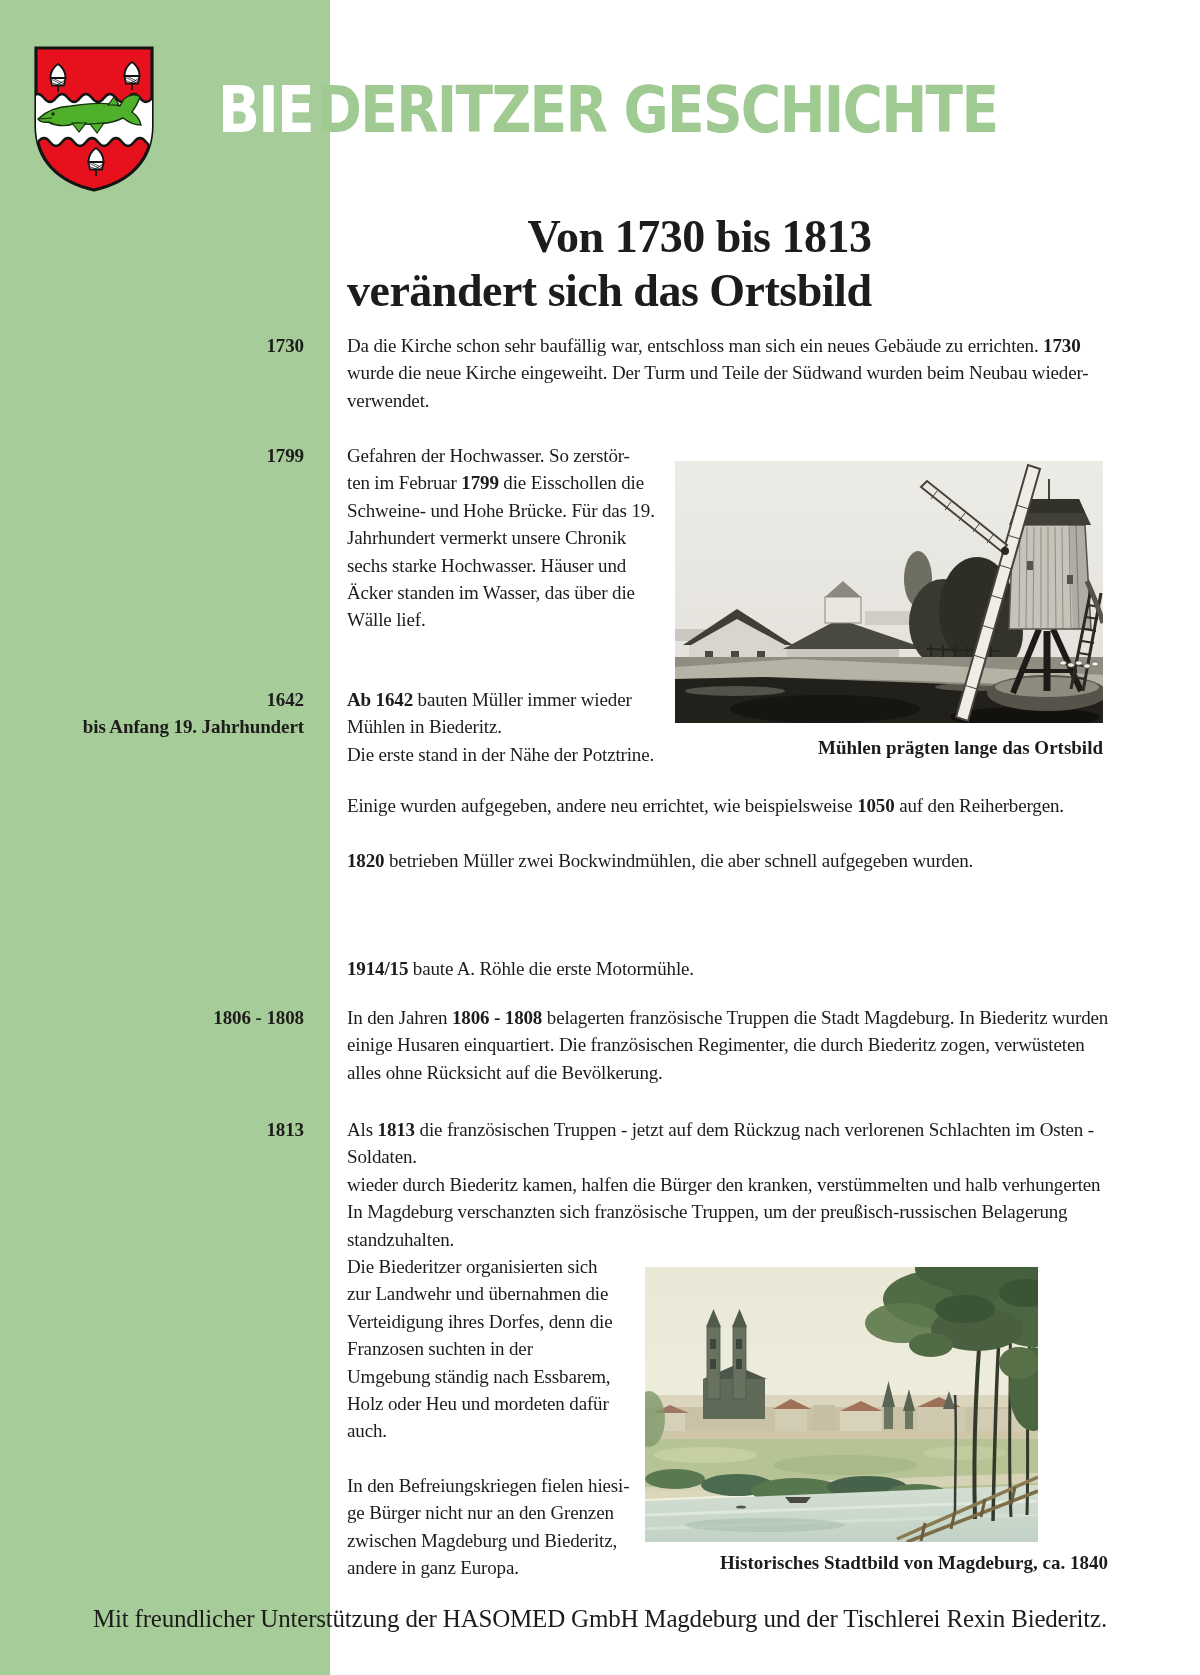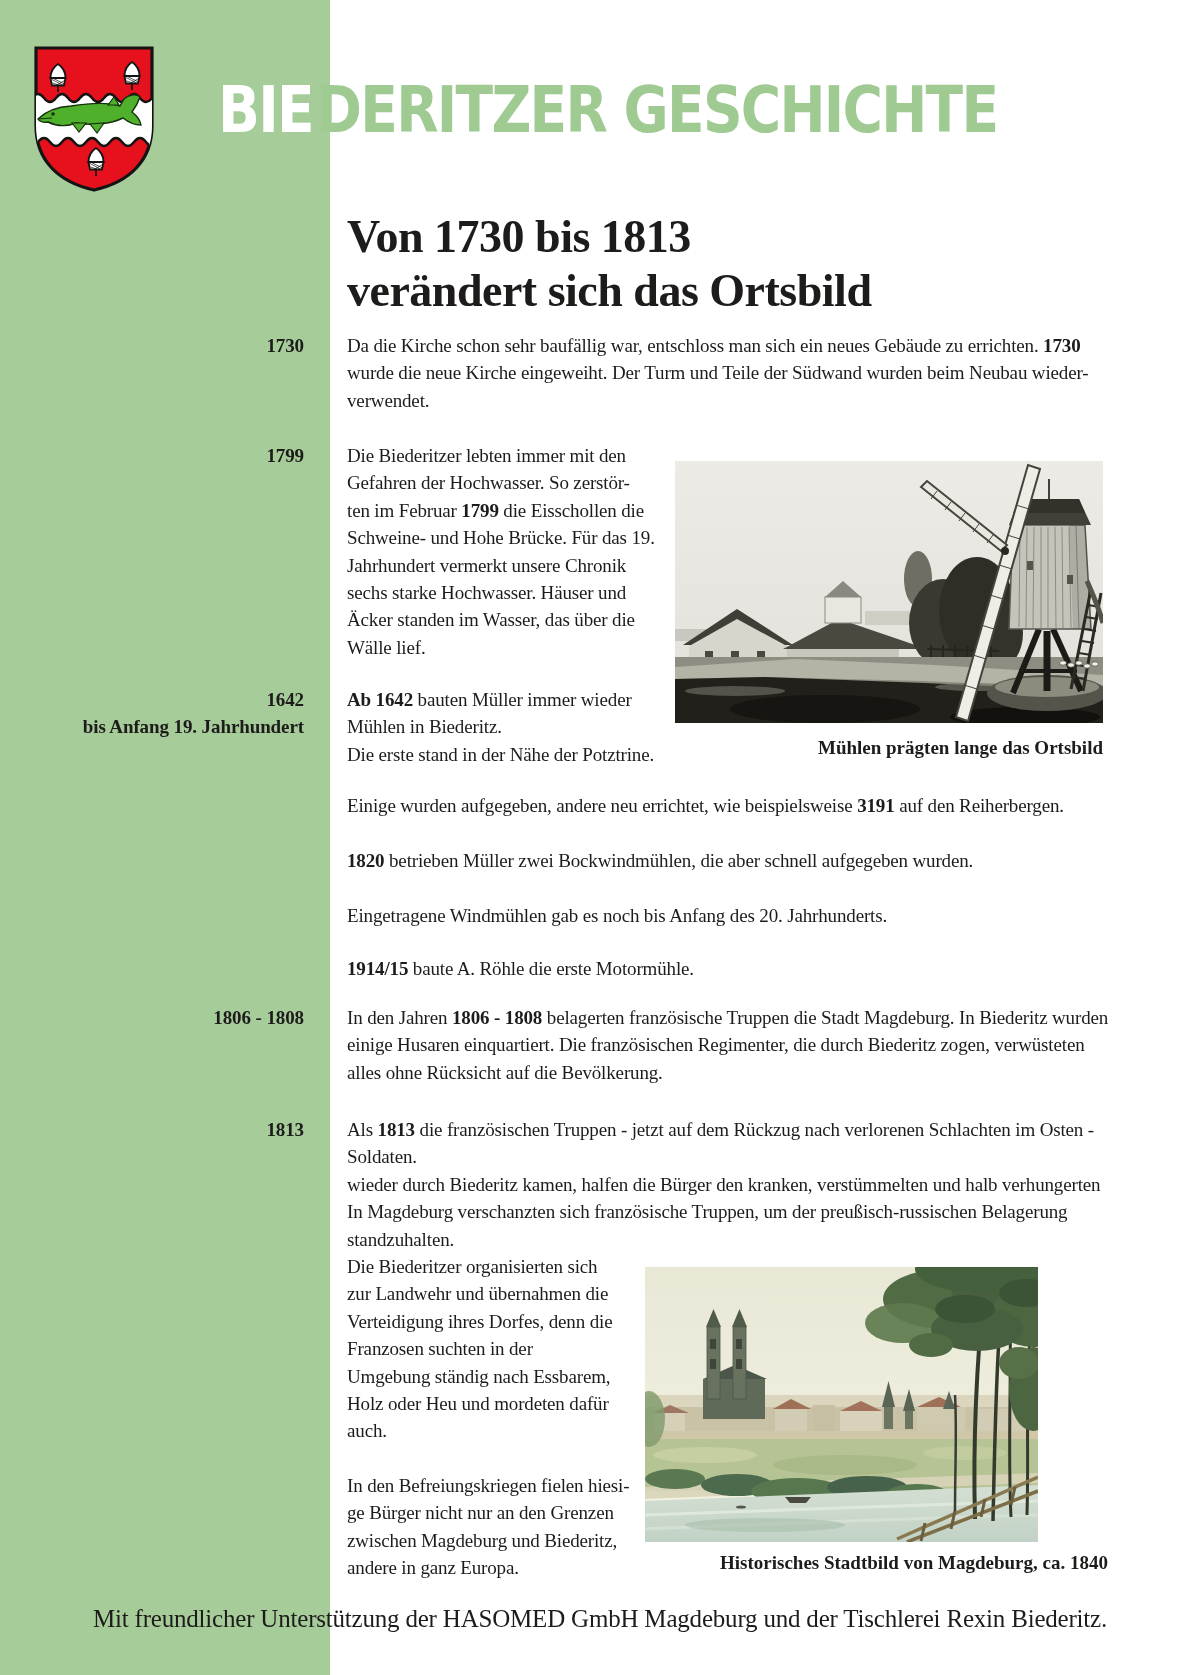--- a/index.html
+++ b/index.html
@@ -9,21 +9,21 @@
     font-family:"Liberation Serif", serif;
     color:var(--text-color,#1d1c1a);
   }
   .stripe{position:absolute;left:0;top:0;width:330px;height:1675px;background:var(--stripe-green,#a5cc99);}
   .coa{position:absolute;left:28px;top:42px;width:132px;height:152px;}
   .masthead{position:absolute;left:218px;top:78px;height:80px;white-space:nowrap;
     font-family:"DejaVu Sans", sans-serif;font-weight:bold;font-size:64px;line-height:64px;
     letter-spacing:-2px;transform:scaleX(0.86);transform-origin:0 0;}
   .masthead .t-white{color:#ffffff;margin-right:4px;}
   .masthead .t-green{color:var(--title-green,#9fcb93);}
-  .page-heading{position:absolute;left:347px;top:210px;font-weight:bold;font-size:46px;line-height:54px;letter-spacing:-0.5px;}
+  .page-heading{position:absolute;left:347px;top:210px;font-weight:bold;font-size:46px;line-height:54px;letter-spacing:-0.5px;text-align:right;}
   .year-label{position:absolute;left:60px;width:244px;text-align:right;font-weight:bold;
     font-size:19px;line-height:27.4px;letter-spacing:-0.1px;}
   .tblock{position:absolute;left:347px;font-size:19px;}
   .tline{height:27.4px;line-height:27.4px;white-space:nowrap;letter-spacing:-0.15px;font-family:Liberation Serif, serif;}
   .tline b{font-weight:bold;}
   .figure{position:absolute;overflow:hidden;}
   .figure svg{display:block;width:100%;height:100%;}
   .caption{position:absolute;font-weight:bold;font-size:19px;line-height:27.4px;white-space:nowrap;}
   .cap-mill{top:734px;right:97px;}
   .cap-city{top:1549px;left:720px;}
@@ -81,42 +81,38 @@
   </div>
   <div class="year-label" style="top:1004px">1806 - 1808</div>
   <div class="year-label" style="top:1116px">1813</div>
 
   <div class="tblock" style="top:332px">
       <div class="tline"><span>Da die Kirche schon sehr baufällig war, entschloss man sich ein neues Gebäude zu errichten. </span><b>1730</b></div>
       <div class="tline"><span>wurde die neue Kirche eingeweiht. Der Turm und Teile der Südwand wurden beim Neubau wieder-</span></div>
       <div class="tline"><span>verwendet.</span></div>
     </div>
   <div class="tblock" style="top:442px">
-      <div class="tline"><span>Die Biederitzer lebten immer mit den</span></div>
       <div class="tline"><span>Gefahren der Hochwasser. So zerstör-</span></div>
       <div class="tline"><span>ten im Februar </span><b>1799</b><span> die Eisschollen die</span></div>
       <div class="tline"><span>Schweine- und Hohe Brücke. Für das 19.</span></div>
       <div class="tline"><span>Jahrhundert vermerkt unsere Chronik</span></div>
       <div class="tline"><span>sechs starke Hochwasser. Häuser und</span></div>
       <div class="tline"><span>Äcker standen im Wasser, das über die</span></div>
       <div class="tline"><span>Wälle lief.</span></div>
     </div>
   <div class="tblock" style="top:686px">
       <div class="tline"><b>Ab 1642</b><span> bauten Müller immer wieder</span></div>
       <div class="tline"><span>Mühlen in Biederitz.</span></div>
       <div class="tline"><span>Die erste stand in der Nähe der Potztrine.</span></div>
     </div>
   <div class="tblock" style="top:792px">
-      <div class="tline"><span>Einige wurden aufgegeben, andere neu errichtet, wie beispielsweise </span><b>3191</b><span> auf den Reiherbergen.</span></div>
+      <div class="tline"><span>Einige wurden aufgegeben, andere neu errichtet, wie beispielsweise </span><b>1050</b><span> auf den Reiherbergen.</span></div>
     </div>
   <div class="tblock" style="top:847px">
       <div class="tline"><b>1820</b><span> betrieben Müller zwei Bockwindmühlen, die aber schnell aufgegeben wurden.</span></div>
-    </div>
-  <div class="tblock" style="top:902px">
-      <div class="tline"><span>Eingetragene Windmühlen gab es noch bis Anfang des 20. Jahrhunderts.</span></div>
     </div>
   <div class="tblock" style="top:955px">
       <div class="tline"><b>1914/15</b><span> baute A. Röhle die erste Motormühle.</span></div>
     </div>
   <div class="tblock" style="top:1004px">
       <div class="tline"><span>In den Jahren </span><b>1806 - 1808</b><span> belagerten französische Truppen die Stadt Magdeburg. In Biederitz wurden</span></div>
       <div class="tline"><span>einige Husaren einquartiert. Die französischen Regimenter, die durch Biederitz zogen, verwüsteten</span></div>
       <div class="tline"><span>alles ohne Rücksicht auf die Bevölkerung.</span></div>
     </div>
   <div class="tblock" style="top:1116px">

